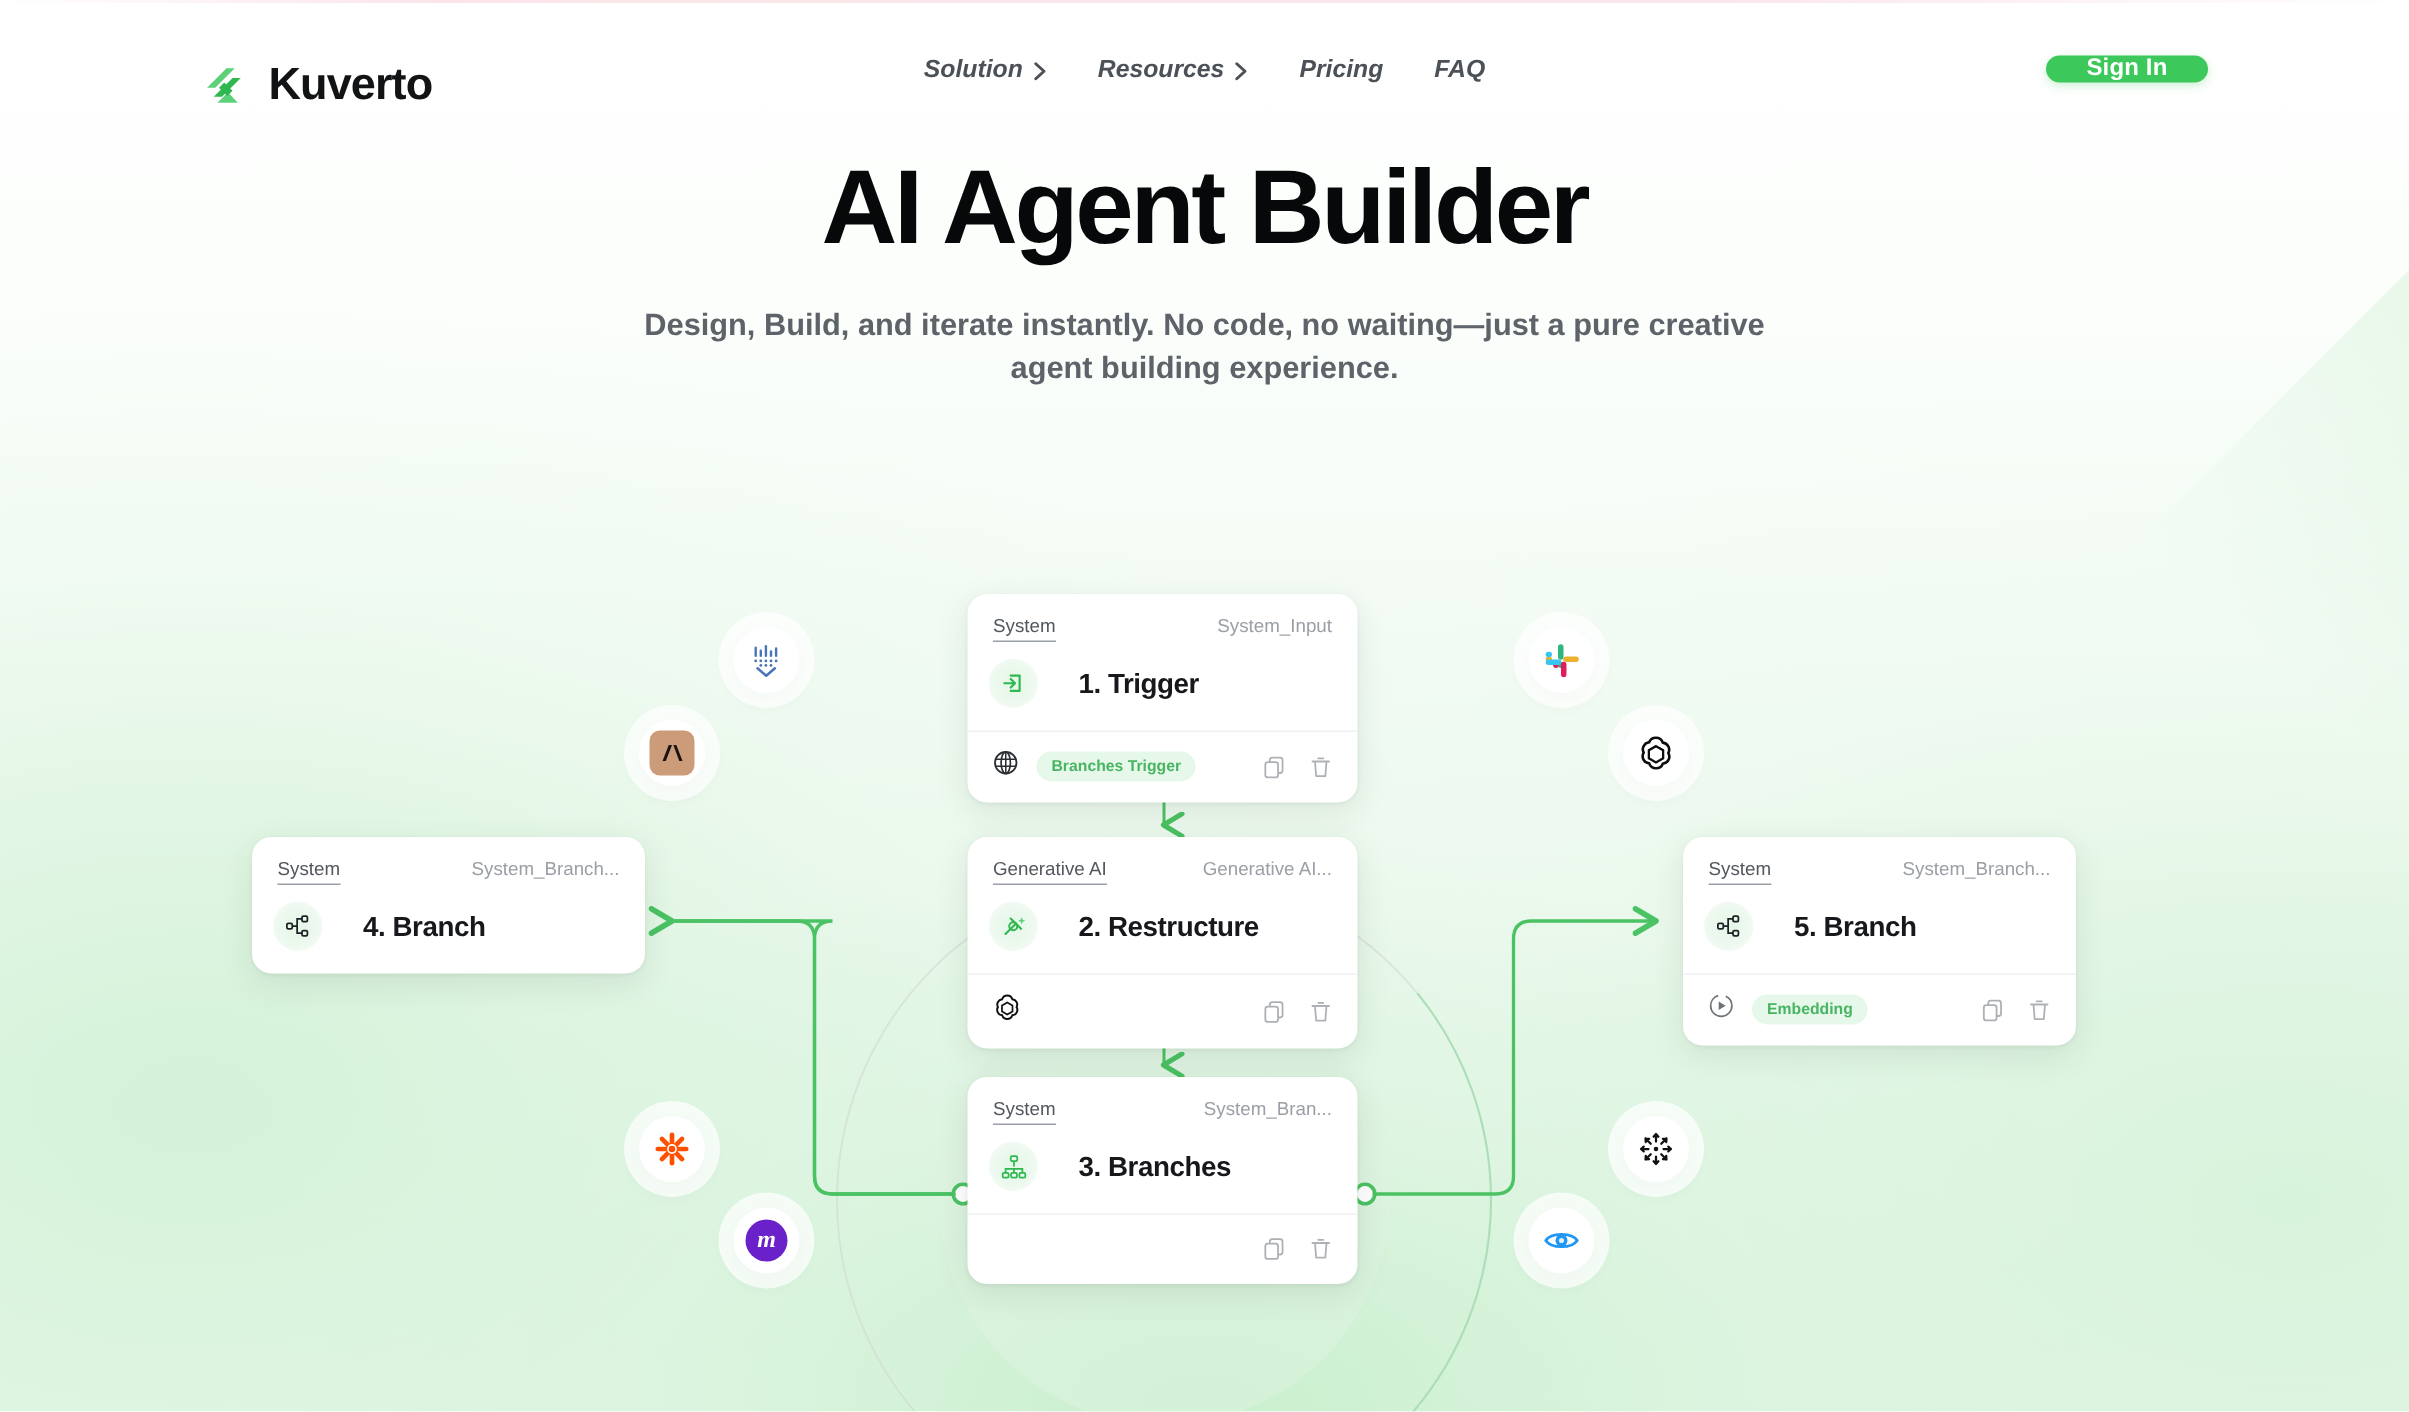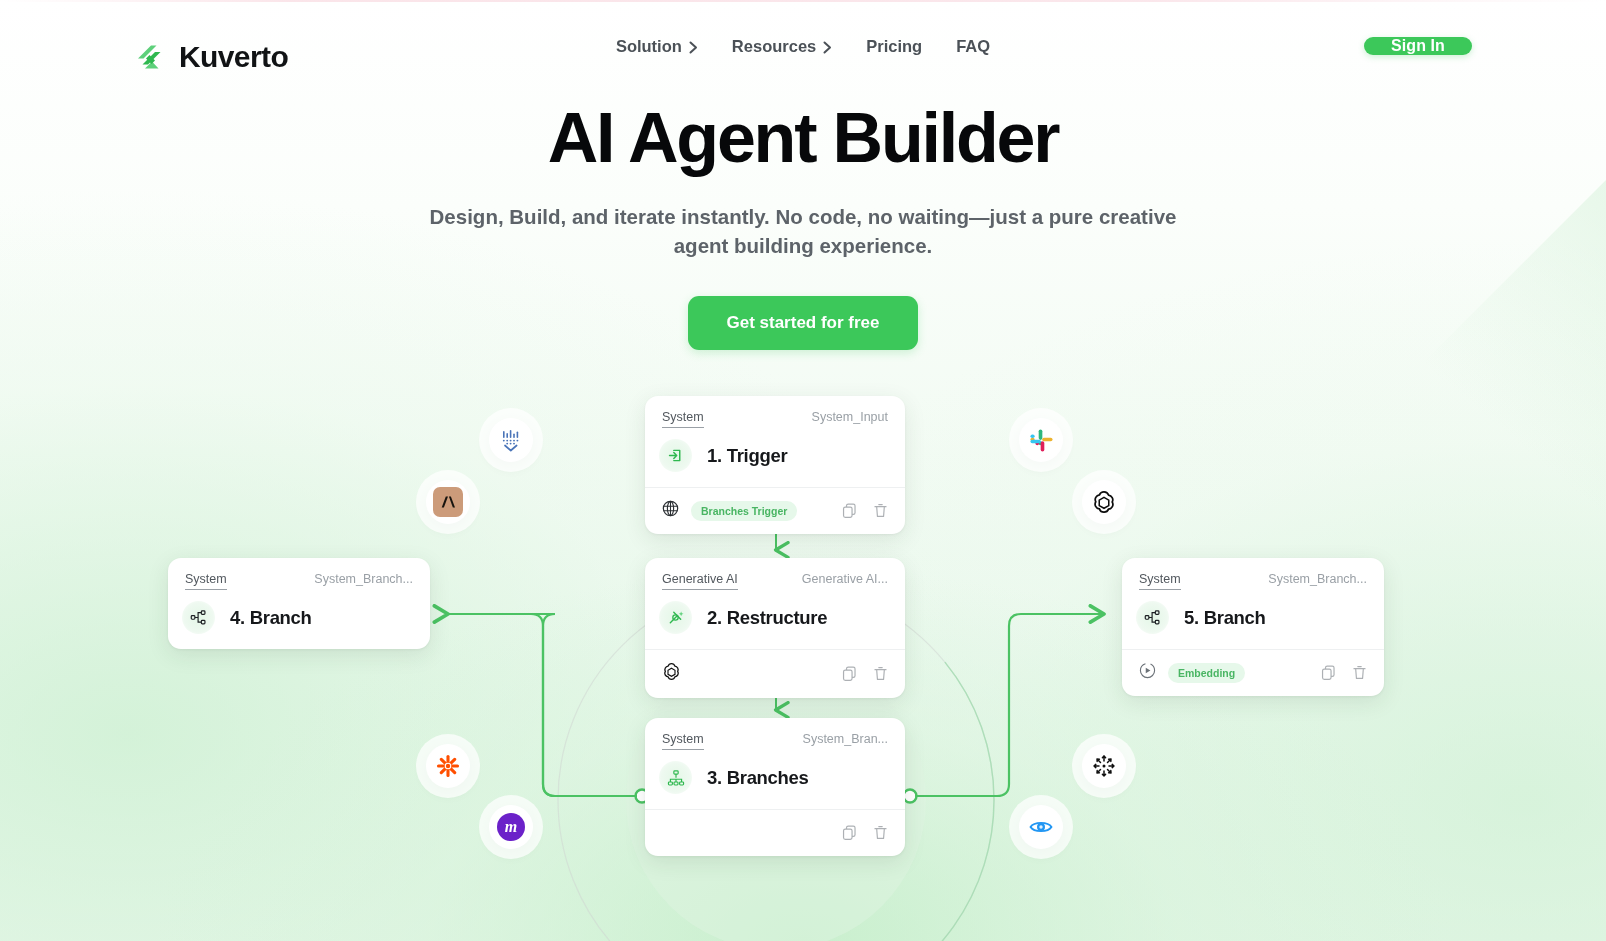--- a/index.html
+++ b/index.html
@@ -54,20 +54,21 @@
   .brand { display: flex; align-items: center; gap: 11px; margin-top: 22px; }
   .brand-mark { width: 34px; height: 34px; position: relative; }
   .brand-name {
     font-size: 30px; font-weight: 700; color: #111315; letter-spacing: -0.6px;
   }
 
   .nav-center {
     position: absolute; left: 0; right: 0;
     display: flex; justify-content: center; align-items: flex-start; gap: 34px;
     pointer-events: none;
+    font-style: italic;
   }
   .nav-center > * { pointer-events: auto; }
   .nav-link {
     display: flex; align-items: center; gap: 7px;
     font-size: 16.5px; font-weight: 600; color: #4b5157; cursor: pointer;
     white-space: nowrap;
   }
   .chev { display: inline-block; width: 9px; height: 9px; position: relative; top: -1px; }
   .chev svg { display: block; }
 
@@ -124,21 +125,21 @@
   }
   .card-head {
     display: flex; align-items: baseline; justify-content: space-between;
     padding: 14px 17px 0 17px;
   }
   .card-kind {
     font-size: 12.5px; color: #52585e; font-weight: 500;
     border-bottom: 1.4px solid #9aa0a6; padding-bottom: 3px;
   }
   .card-scope { font-size: 12.5px; color: #9aa0a6; font-weight: 400; }
-  .card-body { display: flex; align-items: center; gap: 15px; padding: 11px 17px 15px 14px; }
+  .card-body { display: flex; align-items: center; gap: 27px; padding: 11px 17px 15px 14px; }
   .node-ico {
     width: 33px; height: 33px; border-radius: 50%;
     background: radial-gradient(circle, #e4f7e7 0%, #eef9f0 60%, rgba(238,249,240,0) 100%);
     display: flex; align-items: center; justify-content: center; flex: 0 0 auto;
   }
   .node-title { font-size: 18.5px; font-weight: 700; color: #16181b; letter-spacing: -0.3px; }
   .card-foot {
     border-top: 1px solid #eef0f1;
     display: flex; align-items: center; gap: 11px;
     padding: 11px 16px 12px 16px;
@@ -231,21 +232,20 @@
         <span>FAQ</span>
       </span>
     </nav>
 
     <button class="signin">Sign In</button>
   </header>
 
   <section class="hero">
     <h1>AI Agent Builder</h1>
     <p>Design, Build, and iterate instantly. No code, no waiting—just a pure creative agent building experience.</p>
-    <button class="cta">Get started for free</button>
   </section>
 
   <section class="canvas">
 
     <svg class="wires" viewBox="0 0 1606 500">
       <defs>
         <marker id="ah-down" markerWidth="9" markerHeight="9" refX="4.5" refY="7.2" orient="auto">
           <path d="M0.8 1.2 L4.5 7.4 L8.2 1.2" fill="none" stroke="#4bc263" stroke-width="1.7" stroke-linecap="round" stroke-linejoin="round"></path>
         </marker>
         <marker id="ah-left" markerWidth="9" markerHeight="9" refX="1.6" refY="4.5" orient="auto">

